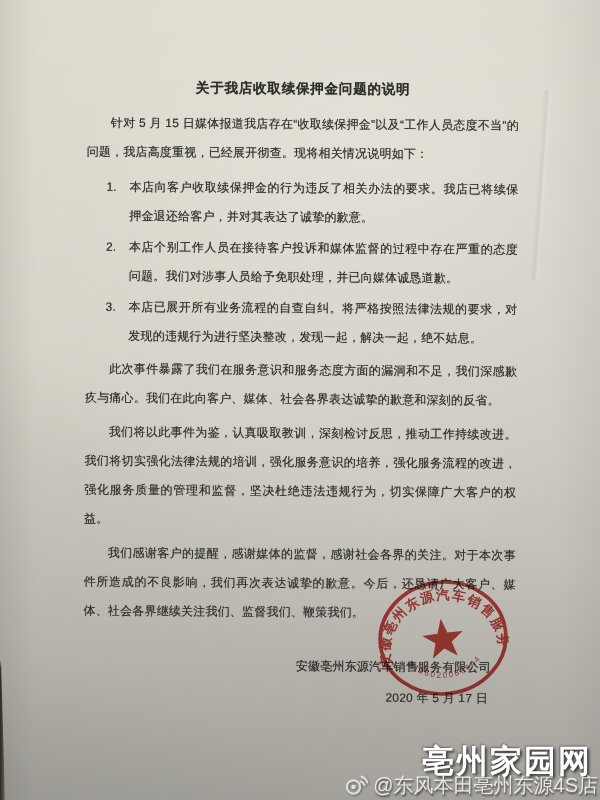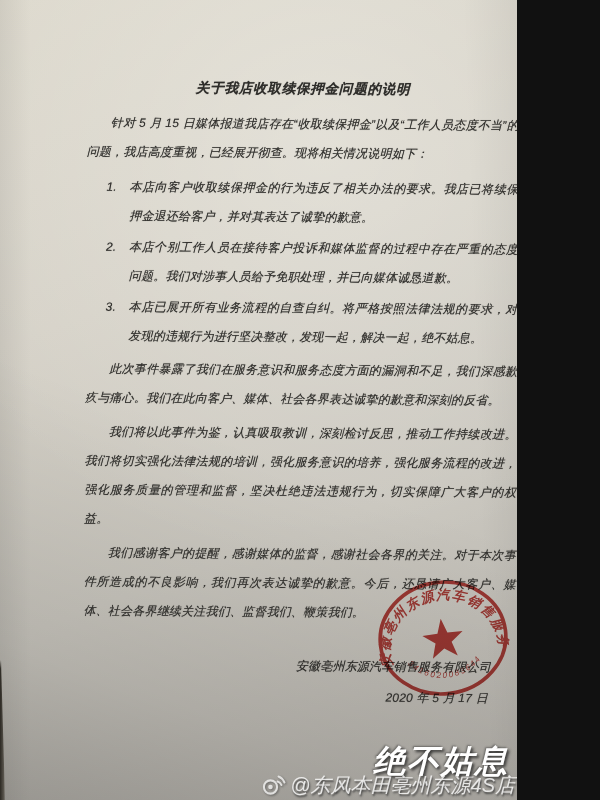--- a/index.html
+++ b/index.html
@@ -1,25 +1,24 @@
 <!DOCTYPE html>
 <html><head>
 <meta charset="utf-8">
 <style>
   html,body{margin:0;padding:0;background:#111;}
   .photo{
-    position:relative;width:517px;height:800px;overflow:hidden;
+    position:relative;width:600px;height:800px;overflow:hidden;
     font-family:"Liberation Sans","DejaVu Sans",sans-serif;
     background:
       radial-gradient(150% 95% at 62% 18%, rgba(255,255,250,0.30), rgba(255,255,250,0) 55%),
       linear-gradient(90deg, rgba(0,0,0,0.07), rgba(0,0,0,0) 6%),
       linear-gradient(268deg, rgba(0,0,0,0.06), rgba(0,0,0,0) 10%),
       linear-gradient(200deg, rgba(0,0,0,0) 55%, rgba(0,0,0,0.10) 84%, rgba(0,0,0,0.20) 100%),
       linear-gradient(160deg,#dcd8cc 0%,#d5d1c7 35%,#cac7bf 65%,#b3b0aa 100%);
-    font-style: italic;
   }
   
   .paper-edge{
     position:absolute;left:0;top:660px;width:6px;height:140px;
     background:linear-gradient(to right,#2b2822,#57534b 60%,rgba(87,83,75,0));
     clip-path:polygon(0 6%,1px 0,5px 100%,0 100%);
   }
   .crease{
     position:absolute;left:536px;top:90px;width:10px;height:190px;
     background:linear-gradient(to right,rgba(0,0,0,0) 0,rgba(0,0,0,0.05) 50%,rgba(255,255,255,0.12) 75%,rgba(0,0,0,0) 100%);
@@ -114,21 +113,21 @@
     <ellipse cx="68" cy="60" rx="62" ry="55" fill="none" stroke="#c23a35" stroke-width="3.6"></ellipse>
     <polygon fill="#c23a35" points="68,41 72.94,55.20 87.97,55.51 75.99,64.60 80.34,78.99 68,70.40 55.66,78.99 60.01,64.60 48.03,55.51 63.06,55.20"></polygon>
     <text font-size="13.2" font-weight="bold" fill="#c23a35">
       <textPath href="#ringPath" startOffset="2" textLength="236" lengthAdjust="spacing">安徽亳州东源汽车销售服务有限公司</textPath>
     </text>
     <text font-size="8" fill="#c23a35" letter-spacing="1.2">
       <textPath href="#serialPath" startOffset="4" textLength="82" lengthAdjust="spacing">3416020083644</textPath>
     </text>
   </svg>
 
-  <div class="wm-site">绝不姑息</div>
+  <div class="wm-site">亳州家园网</div>
 
   <div class="wm-weibo">
     <svg class="weibo-icon" width="25" height="22" viewBox="0 0 25 22" xmlns="http://www.w3.org/2000/svg">
       <circle cx="9.5" cy="13" r="6.6" fill="none" stroke="rgba(255,255,255,0.85)" stroke-width="2.1"></circle>
       <circle cx="9.5" cy="13" r="2.3" fill="rgba(255,255,255,0.85)"></circle>
       <path d="M 16.5,7.5 A 6.5,6.5 0 0 1 20.5,11" fill="none" stroke="rgba(255,255,255,0.85)" stroke-width="2" stroke-linecap="round"></path>
       <path d="M 17.5,2.5 A 11,11 0 0 1 23.5,8.5" fill="none" stroke="rgba(255,255,255,0.85)" stroke-width="2" stroke-linecap="round"></path>
     </svg>
     <span>@东风本田亳州东源4S店</span>
   </div>

